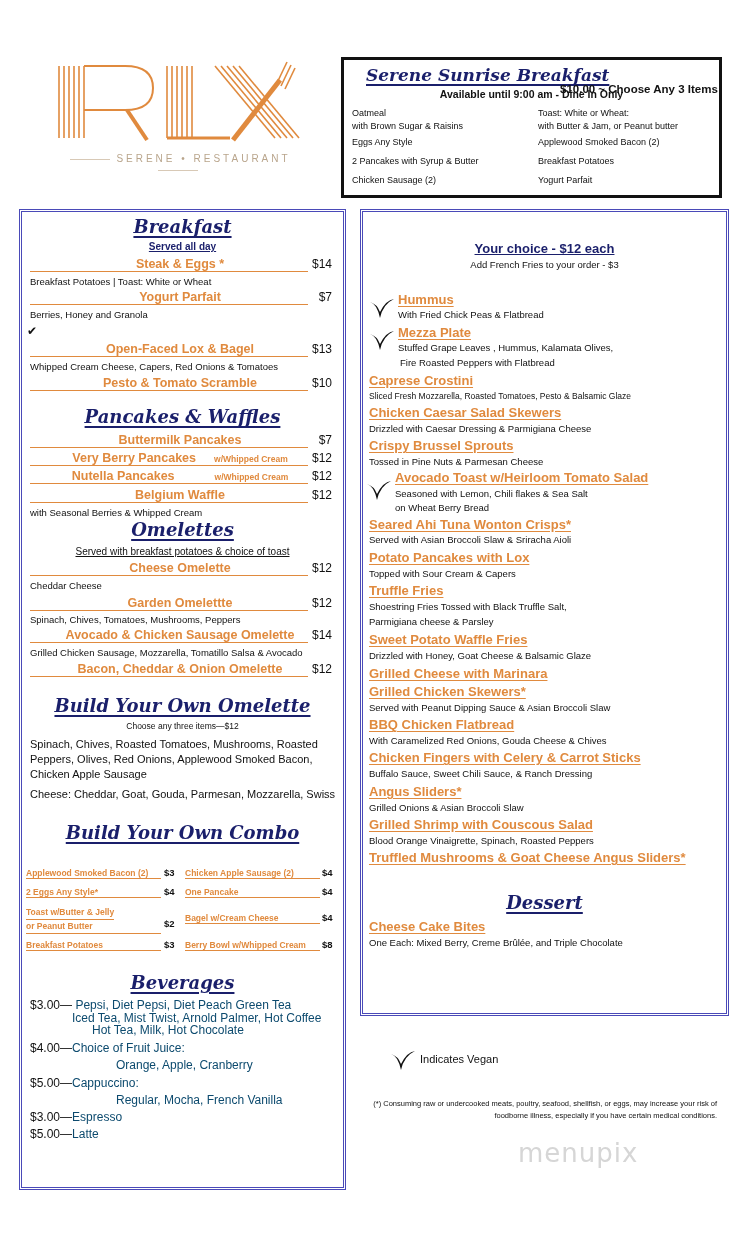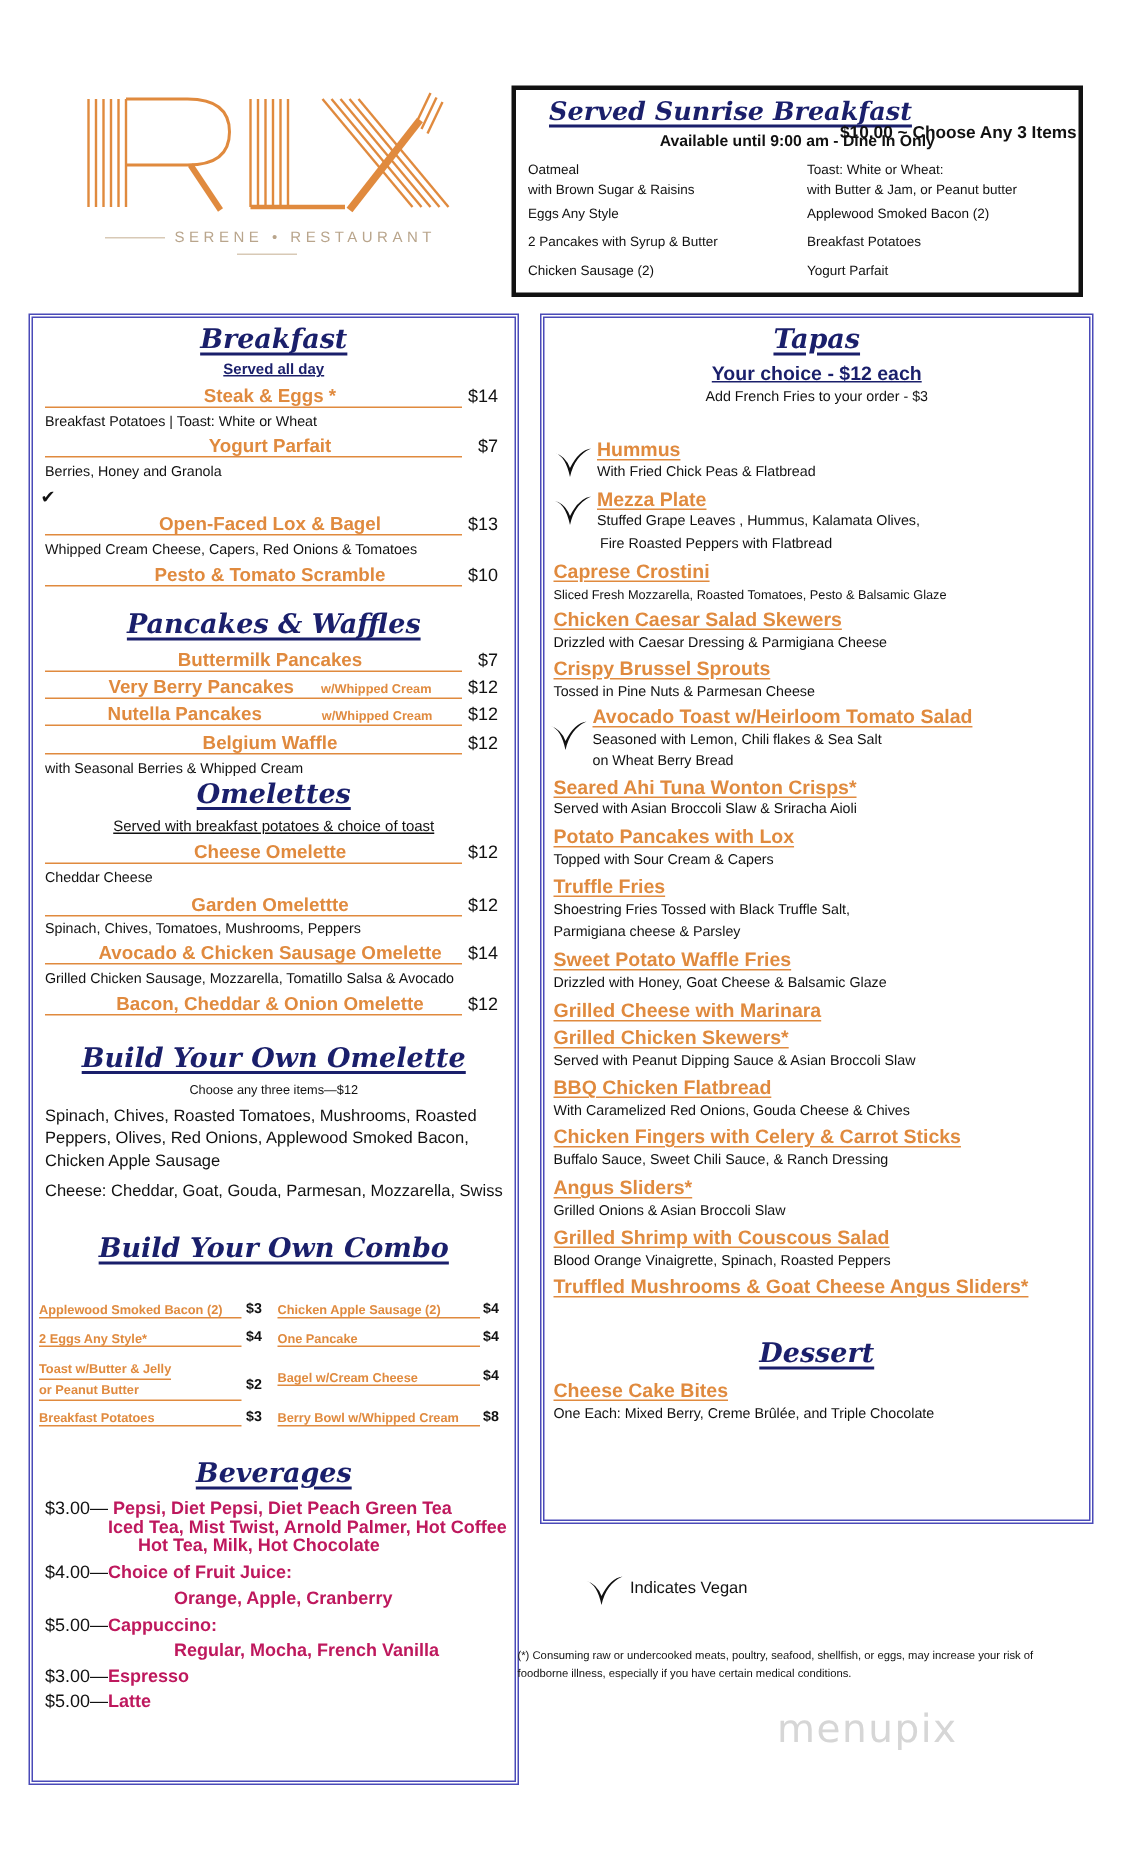--- a/index.html
+++ b/index.html
@@ -35,26 +35,26 @@
   .item .line { position:absolute; left:0; right:22px; bottom:-1px; border-bottom:1px solid #e08a3e; }
   .item .price { position:absolute; right:-2px; top:0; color:#111; font-weight:normal; font-size:12px; }
   .item .note { font-size:8.5px; font-weight:bold; margin-left:18px; vertical-align:middle; }
   .desc { position:absolute; left:8px; font-size:9.5px; color:#111; }
 
   .combo { position:absolute; font-size:8.5px; font-weight:bold; color:#e08a3e; }
   .combo .cl { border-bottom:1px solid #e08a3e; display:inline-block; }
   .combo-price { position:absolute; font-size:9.5px; font-weight:bold; color:#111; }
 
   .bev { position:absolute; left:8px; font-size:12px; color:#111; }
-  .bev .o { color:#be185d; font-weight:bold; }
+  .bev .o { color:#0c4a6e; font-weight:normal; }
 
   .tapa { position:absolute; left:6px; font-size:13px; font-weight:bold; color:#e08a3e; text-decoration:underline; text-underline-offset:2px; }
   .tdesc { position:absolute; left:6px; font-size:9.5px; color:#111; }
   .leaf { position:absolute; width:26px; height:26px; }
-  .disclaimer { left:345px; top:1098px; width:372px; text-align:left; font-size:7.5px; line-height:12px; }
+  .disclaimer { left:345px; top:1098px; width:372px; text-align:right; font-size:7.5px; line-height:12px; }
   .watermark { left:518px; top:1138px; font-size:26px; color:#d6d6d6; letter-spacing:1px; font-family:"DejaVu Sans", sans-serif; }
 </style>
 </head>
 <body>
 
 <div class="abs logo">
   <svg class="logo-letters" viewBox="0 0 245 85">
     <g stroke="#e08a3e" stroke-width="1.6" fill="none">
 
       <line x1="4" y1="8" x2="4" y2="80"></line>
@@ -83,21 +83,21 @@
       <line x1="178" y1="82" x2="225" y2="22" stroke-width="5"></line>
       <line x1="222" y1="25" x2="232" y2="4"></line>
         <line x1="226" y1="28" x2="236" y2="7"></line>
         <line x1="230" y1="31" x2="240" y2="10"></line>
     </g>
   </svg>
   <div class="logo-tag">SERENE • RESTAURANT</div>
 </div>
 
 <div class="abs sunrise">
-  <div class="sunrise-title script">Served Sunrise Breakfast</div>
+  <div class="sunrise-title script">Serene Sunrise Breakfast</div>
   <div class="sunrise-price">$10.00 ~ Choose Any 3 Items</div>
   <div class="sunrise-avail">Available until 9:00 am  -  Dine In Only</div>
   <div class="sunrise-item" style="left:8px;top:47px">Oatmeal</div>
   <div class="sunrise-item" style="left:8px;top:60px">with Brown Sugar &amp; Raisins</div>
   <div class="sunrise-item" style="left:8px;top:76px">Eggs Any Style</div>
   <div class="sunrise-item" style="left:8px;top:95px">2 Pancakes with Syrup &amp; Butter</div>
   <div class="sunrise-item" style="left:8px;top:114px">Chicken Sausage (2)</div>
   <div class="sunrise-item" style="left:194px;top:47px">Toast: White or Wheat:</div>
   <div class="sunrise-item" style="left:194px;top:60px">with Butter &amp; Jam, or Peanut butter</div>
   <div class="sunrise-item" style="left:194px;top:76px">Applewood Smoked Bacon  (2)</div>
@@ -170,21 +170,20 @@
   </div>
   <div class="bev" style="top:829px"><span>$4.00—</span><span class="o">Choice of Fruit Juice:</span></div>
   <div class="bev" style="top:846px;left:94px"><span class="o">Orange, Apple, Cranberry</span></div>
   <div class="bev" style="top:864px"><span>$5.00—</span><span class="o">Cappuccino:</span></div>
   <div class="bev" style="top:881px;left:94px"><span class="o">Regular, Mocha, French Vanilla</span></div>
   <div class="bev" style="top:898px"><span>$3.00—</span><span class="o">Espresso</span></div>
   <div class="bev" style="top:915px"><span>$5.00—</span><span class="o">Latte</span></div>
 </div>
 
 <div class="abs panel right-panel">
-  <div class="sec-title" style="top:4px"><span class="script">Tapas</span></div>
   <div class="subhead navy" style="top:29px;font-size:13px;font-weight:bold;text-decoration:underline">Your choice   -  $12 each</div>
   <div class="subhead" style="top:47px;font-size:9.5px">Add French Fries to your order  - $3</div>
 
   <svg class="leaf" style="left:6px;top:84px" viewBox="0 0 26 26">
       <path d="M1 6 Q8 8 11 22 Q14 8 25 3 Q17 4 11 16 Q8 8 1 6Z" fill="#111"></path>
     </svg>
   <div class="tapa" style="left:35px;top:80px">Hummus</div>
   <div class="tdesc" style="left:35px;top:97px">With Fried Chick Peas &amp; Flatbread</div>
 
   <svg class="leaf" style="left:6px;top:116px" viewBox="0 0 26 26">

